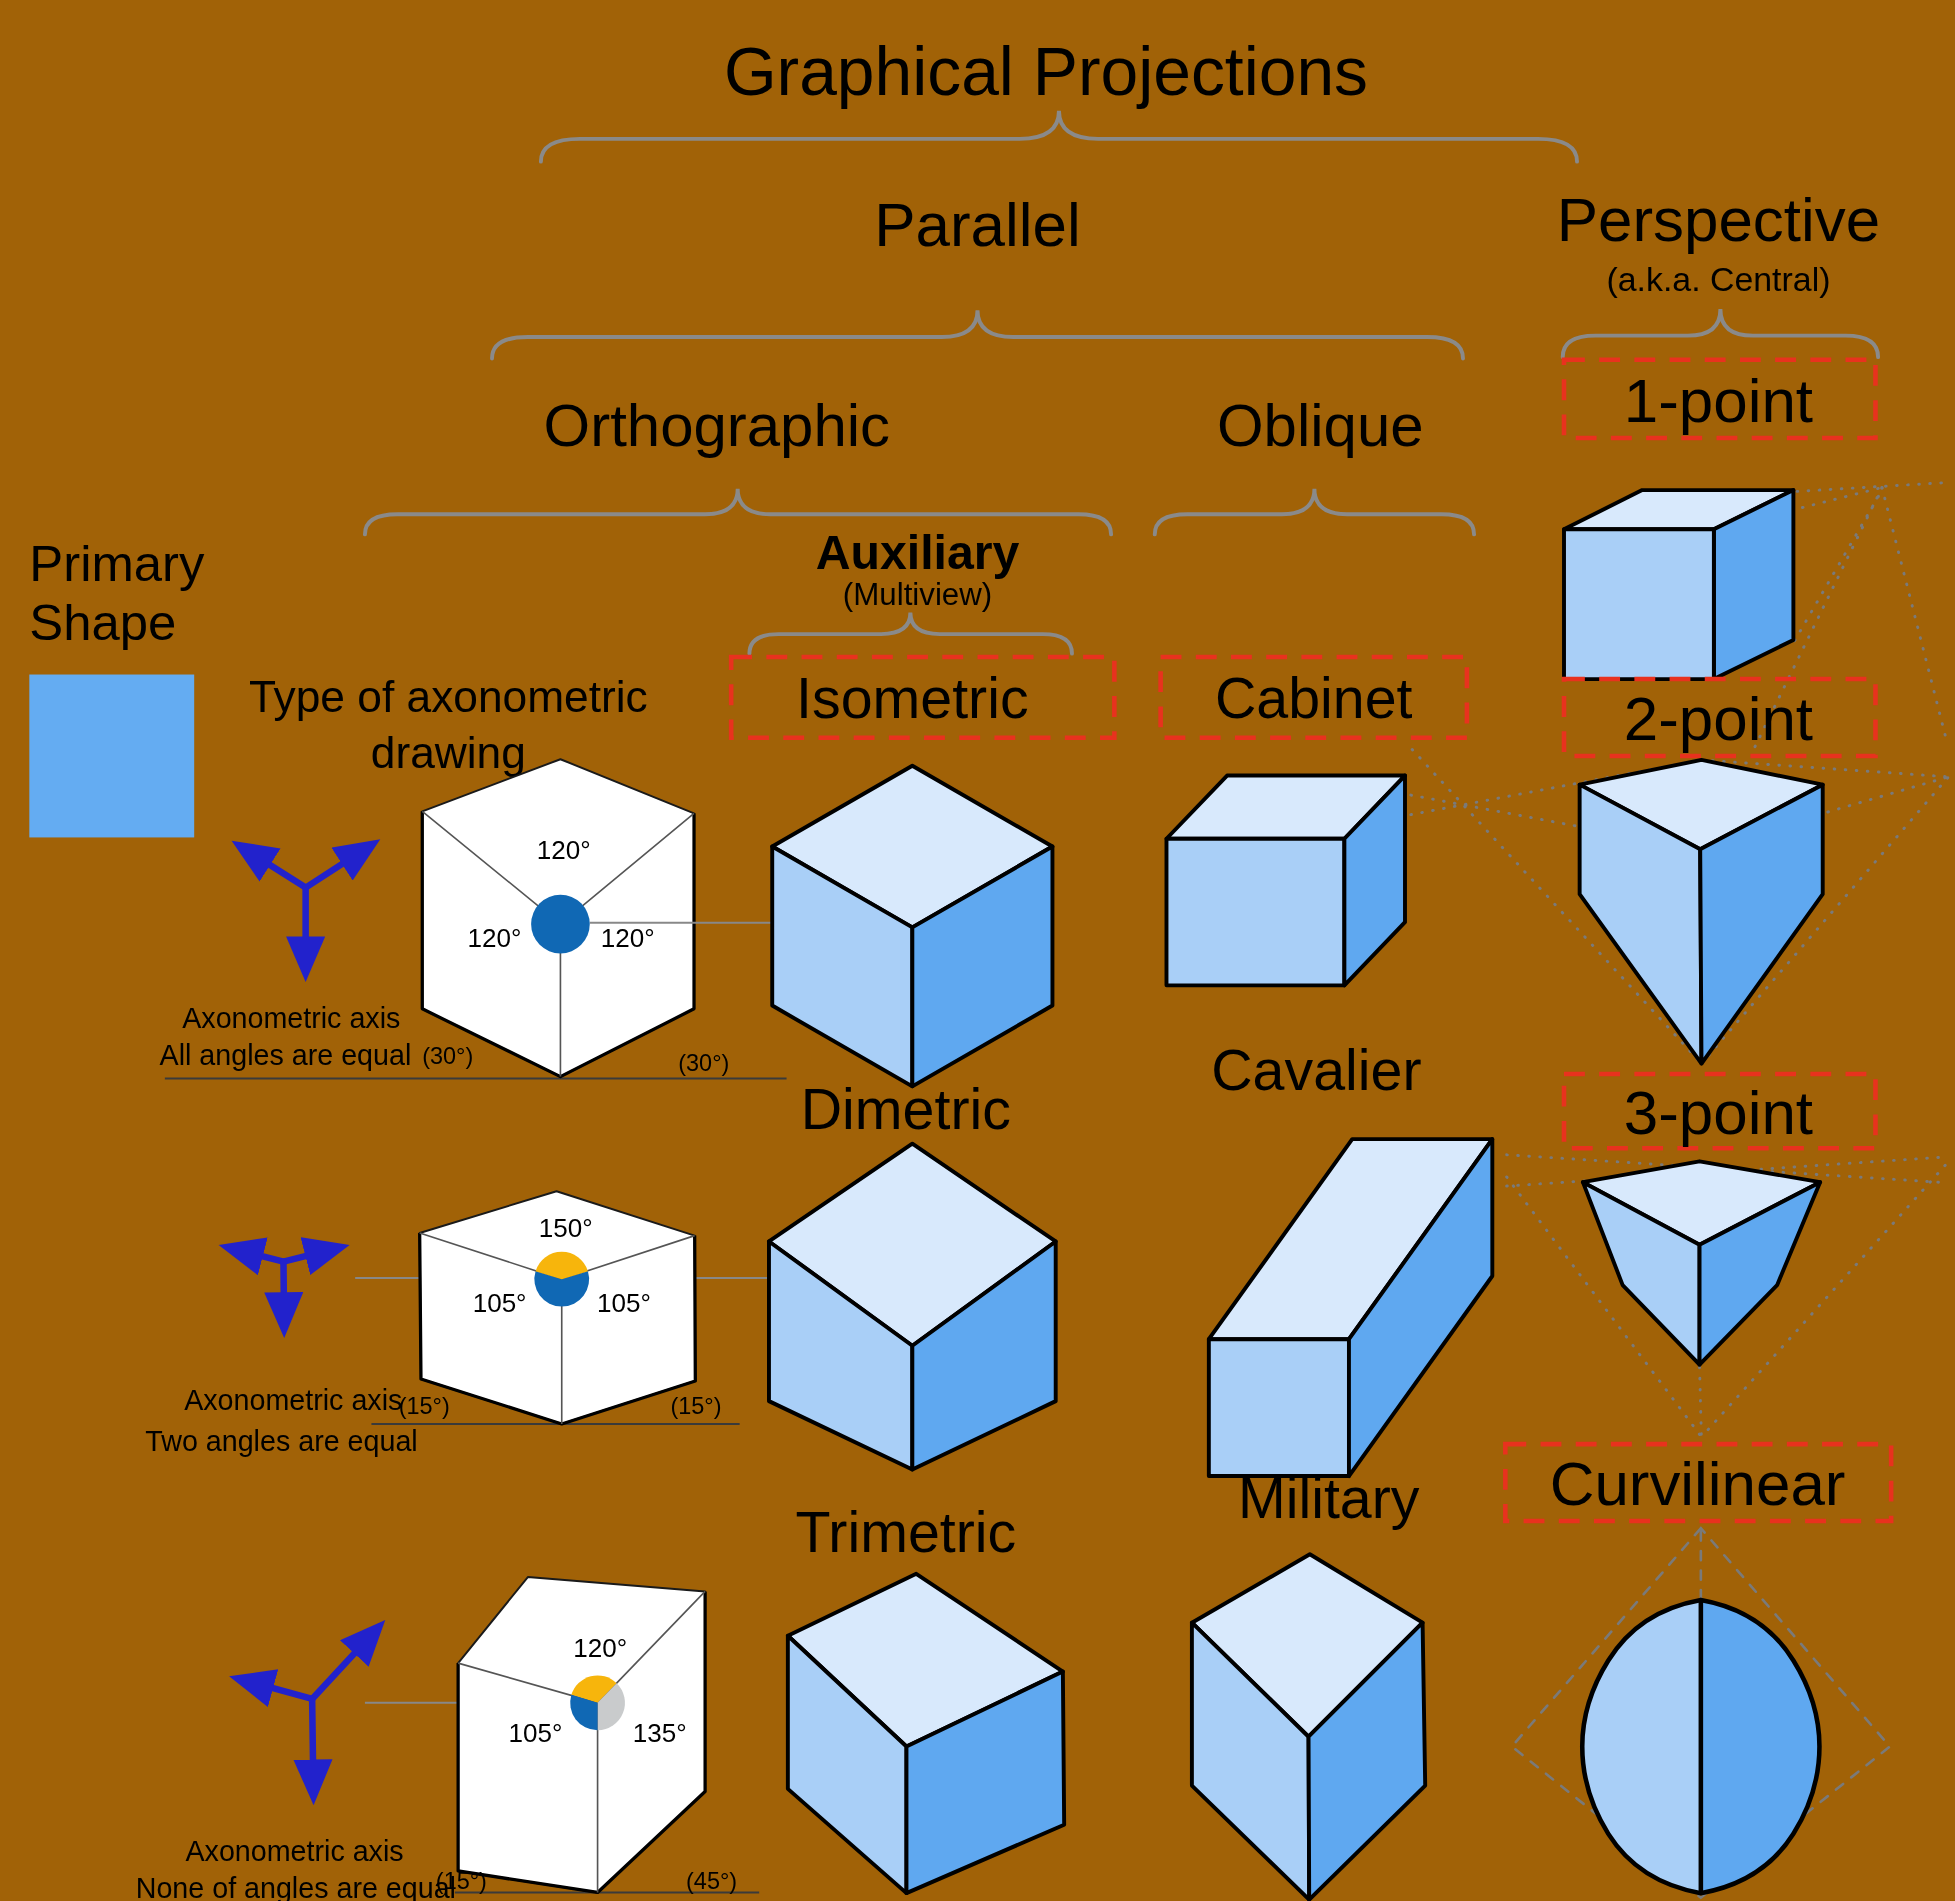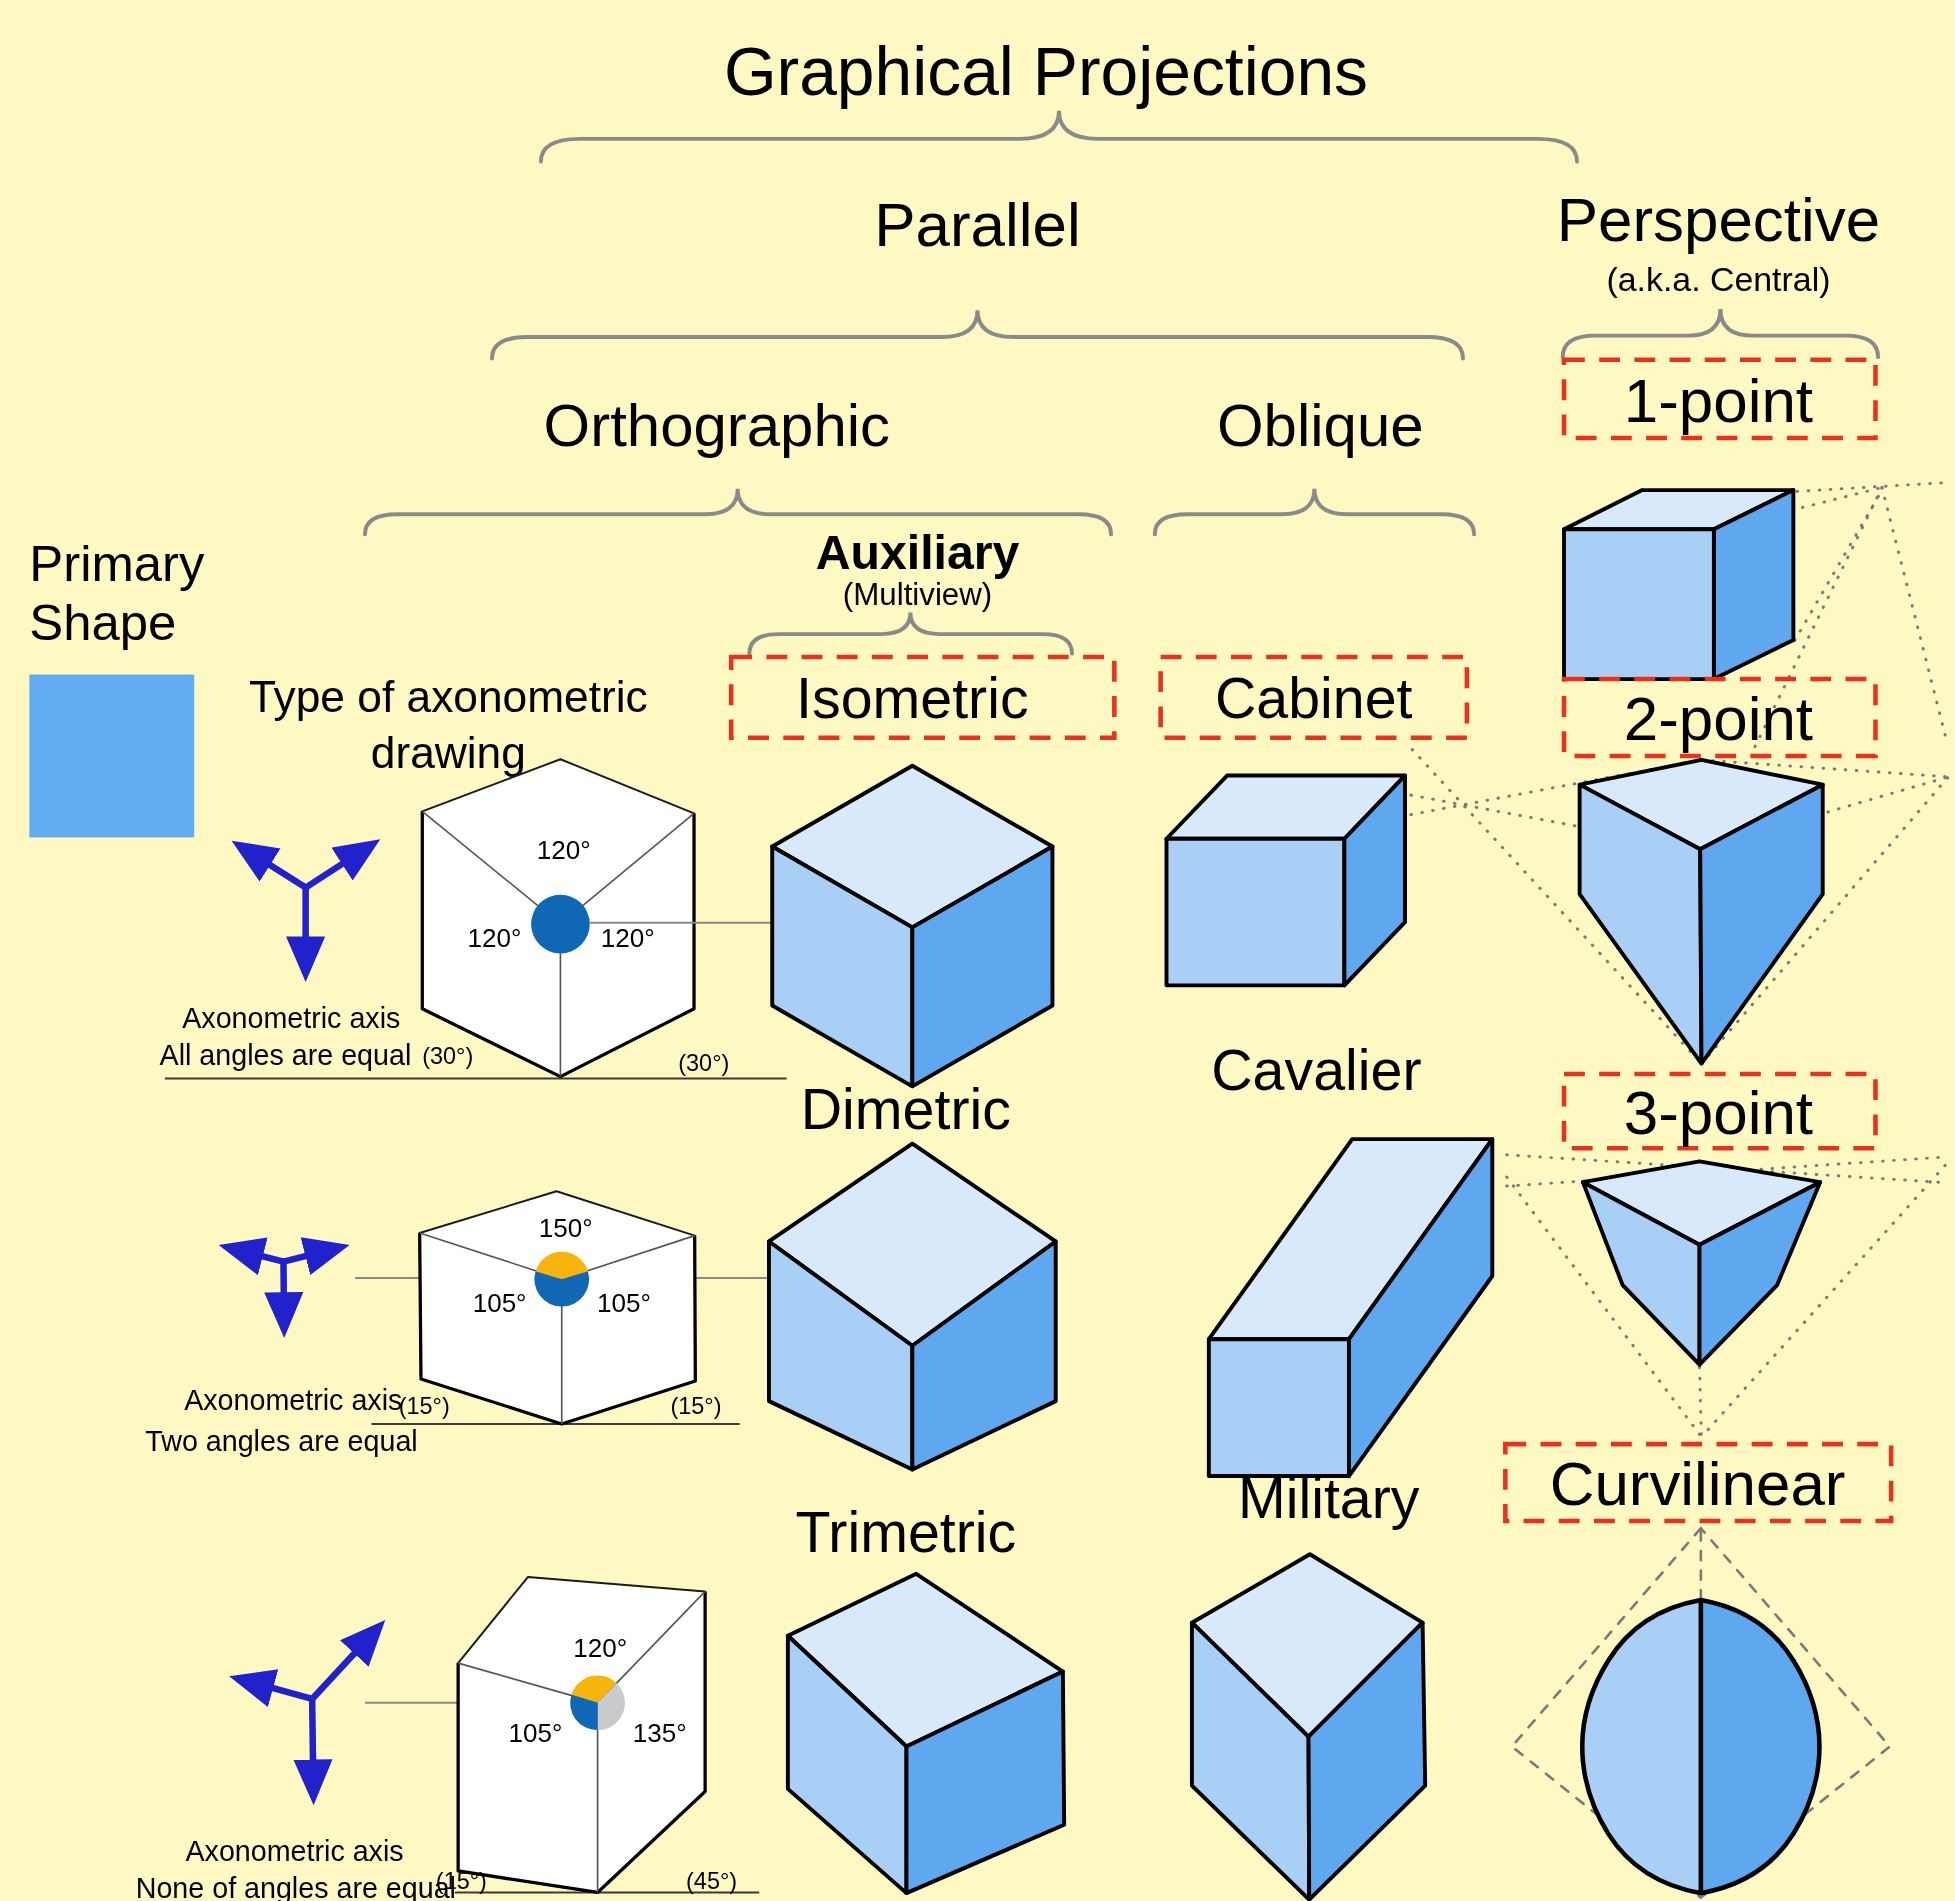--- a/index.html
+++ b/index.html
@@ -1,16 +1,16 @@
 <!DOCTYPE html>
 <html style="font-size:10.4px"><head>
 <meta charset="utf-8">
 <style>
   html,body{margin:0;padding:0;background:#fff;}
-  .canvas{position:relative;width:1955px;height:1901px;background:#fef9c3;overflow:hidden;}
+  .canvas{position:relative;width:1955px;height:1901px;background:#a16207;overflow:hidden;}
   svg{display:block;}
   text{font-family:"Liberation Sans","DejaVu Sans",sans-serif;fill:#000;}
   .ctr{text-anchor:middle;}
   .t104{font-size:104px;} .t95{font-size:95px;} .t92{font-size:92px;} .t88{font-size:88px;}
   .t78{font-size:78px;} .t74{font-size:74px;} .t68{font-size:68px;} .t52{font-size:52px;}
   .t48{font-size:48px;} .t44{font-size:44px;} .t40{font-size:40px;} .t36{font-size:36px;}
   .face-top{fill:#D8E9FC;stroke:#000;stroke-width:6;stroke-linejoin:round;}
   .face-mid{fill:#A9CFF7;stroke:#000;stroke-width:6;stroke-linejoin:round;}
   .face-dark{fill:#5FA8F0;stroke:#000;stroke-width:6;stroke-linejoin:round;}
   .wire{stroke:#1a1a1a;stroke-width:3;fill:#fff;stroke-linejoin:round;}

